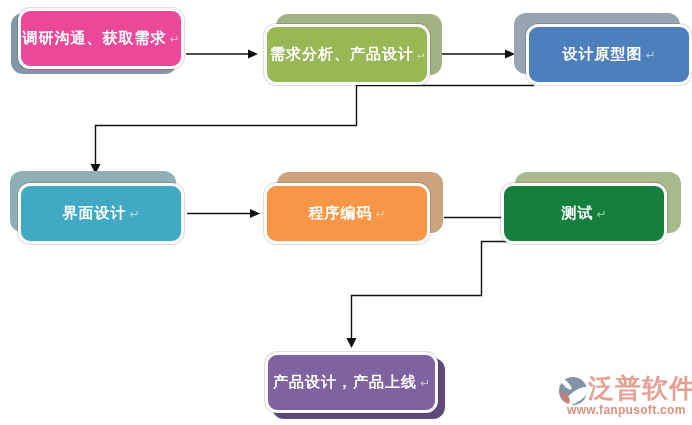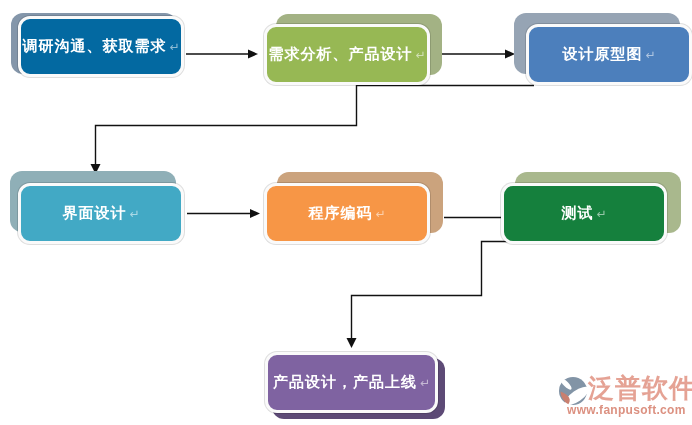--- a/index.html
+++ b/index.html
@@ -12,23 +12,23 @@
   .node{
     position:absolute;border-radius:12px;z-index:2;
     border:3px solid #fafafa;box-sizing:border-box;
     box-shadow:0 0 0 1px rgba(0,0,0,0.13);
     display:flex;align-items:center;justify-content:center;
     color:#ffffff;font-size:15px;font-weight:bold;letter-spacing:1px;
     white-space:nowrap;
   }
   .ret{font-size:12px;font-weight:normal;color:rgba(255,255,255,0.55);margin-left:3px;letter-spacing:0;}
   
-  .n1{left:18px;top:16px;width:166px;height:61px;background:#0369a1;}
+  .n1{left:18px;top:8px;width:166px;height:61px;background:#ec4899;}
   .s1{left:11px;top:13px;width:166px;height:61px;background:#8496aa;}
-  .n2{left:264px;top:24px;width:166px;height:61px;background:#97b854;}
+  .n2{left:264px;top:24px;width:166px;height:61px;background:#97b854;font-family:Liberation Mono, monospace;}
   .s2{left:276px;top:14px;width:166px;height:61px;background:#a3b284;}
   .n3{left:526px;top:24px;width:166px;height:61px;background:#4c7fbc;}
   .s3{left:514px;top:13px;width:166px;height:61px;background:#96a4b4;}
   .n4{left:18px;top:183px;width:166px;height:61px;background:#42a9c5;text-align:right;}
   .s4{left:10px;top:171px;width:166px;height:61px;background:#8fafb7;}
   .n5{left:264px;top:183px;width:166px;height:61px;background:#f79646;}
   .s5{left:277px;top:172px;width:166px;height:61px;background:#cba37d;}
   .n6{left:501px;top:183px;width:166px;height:61px;background:#15803d;}
   .s6{left:515px;top:172px;width:166px;height:61px;background:#a9b88d;}
   .n7{left:265px;top:352px;width:173px;height:61px;background:#7f63a1;}

